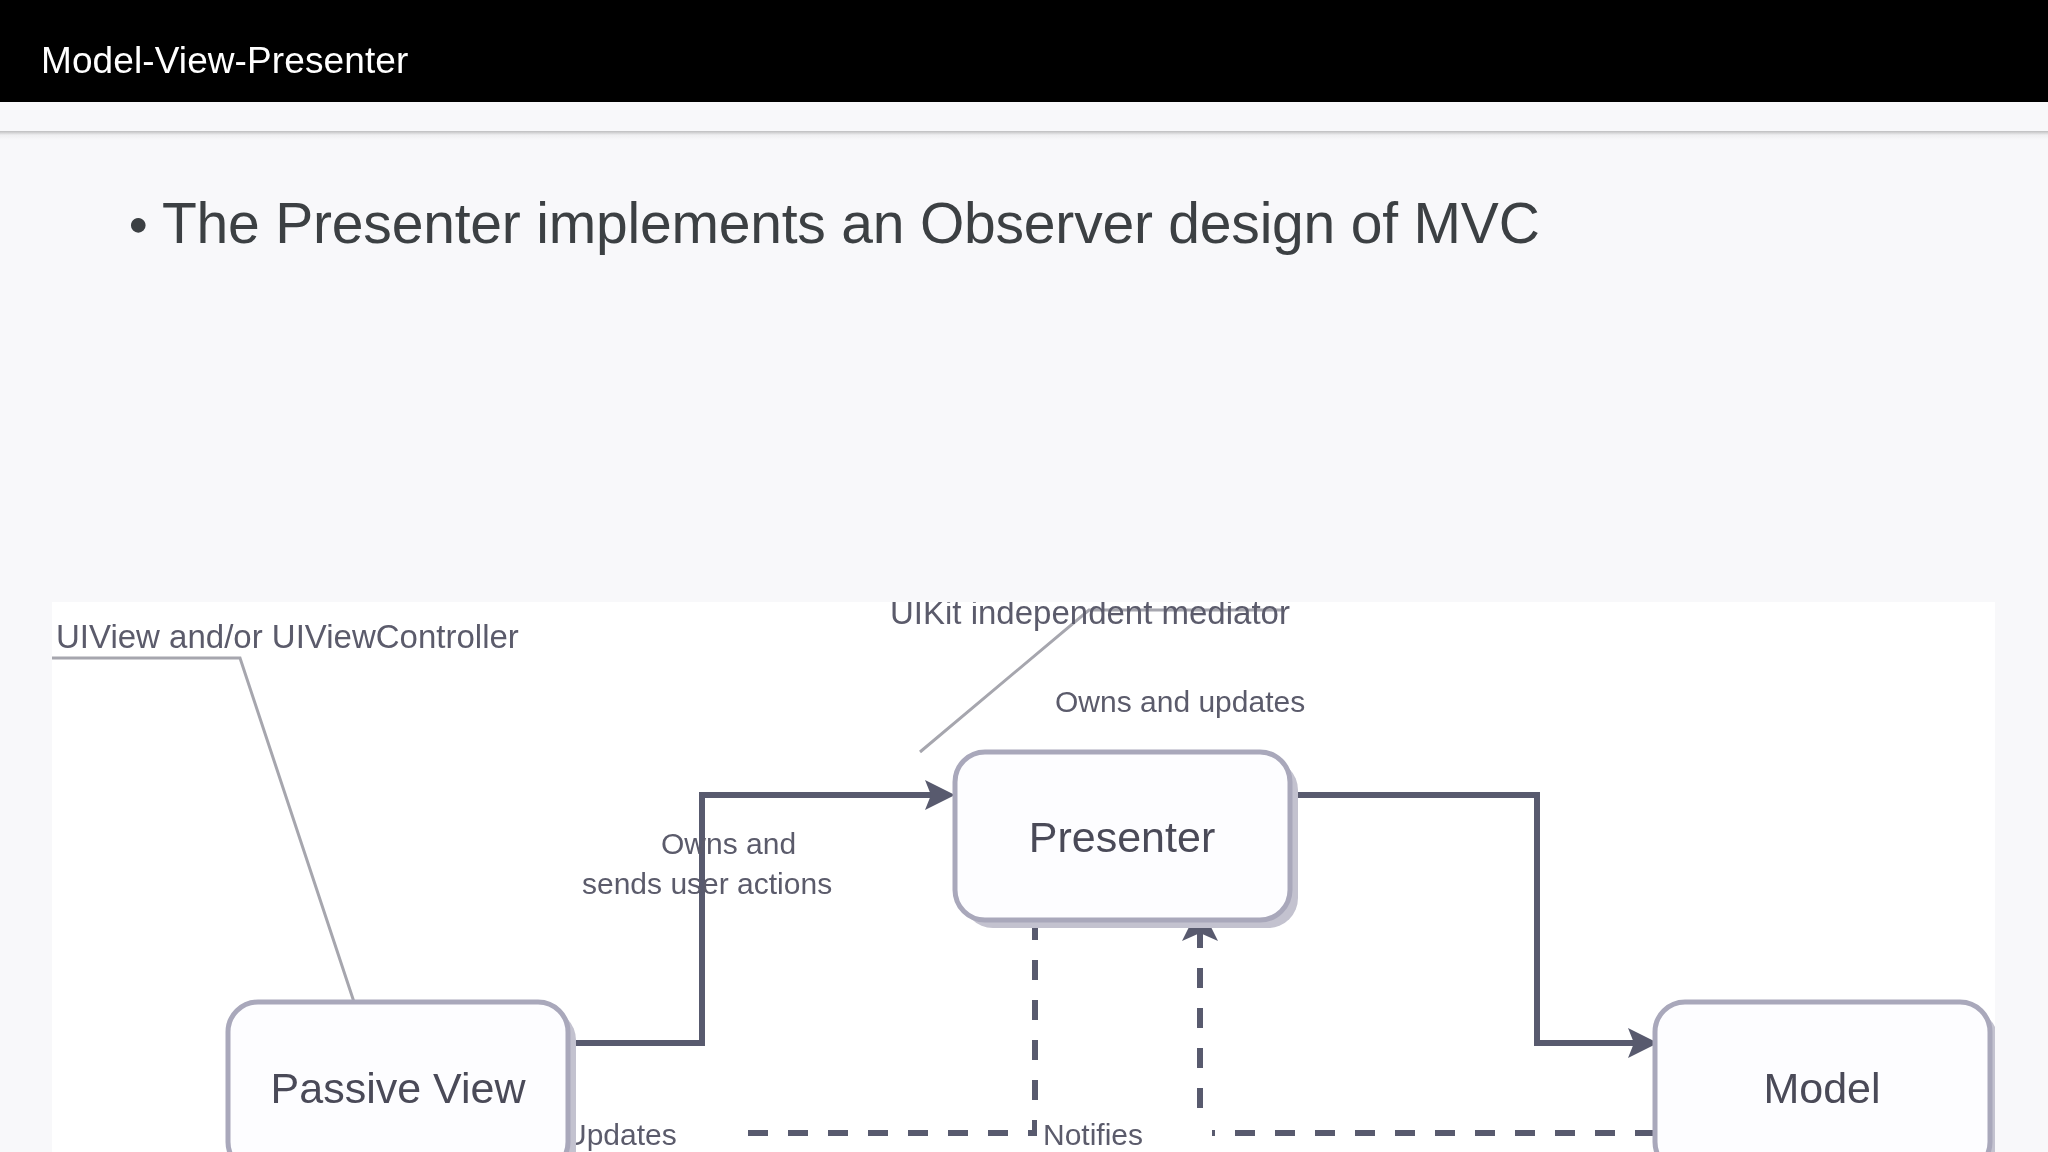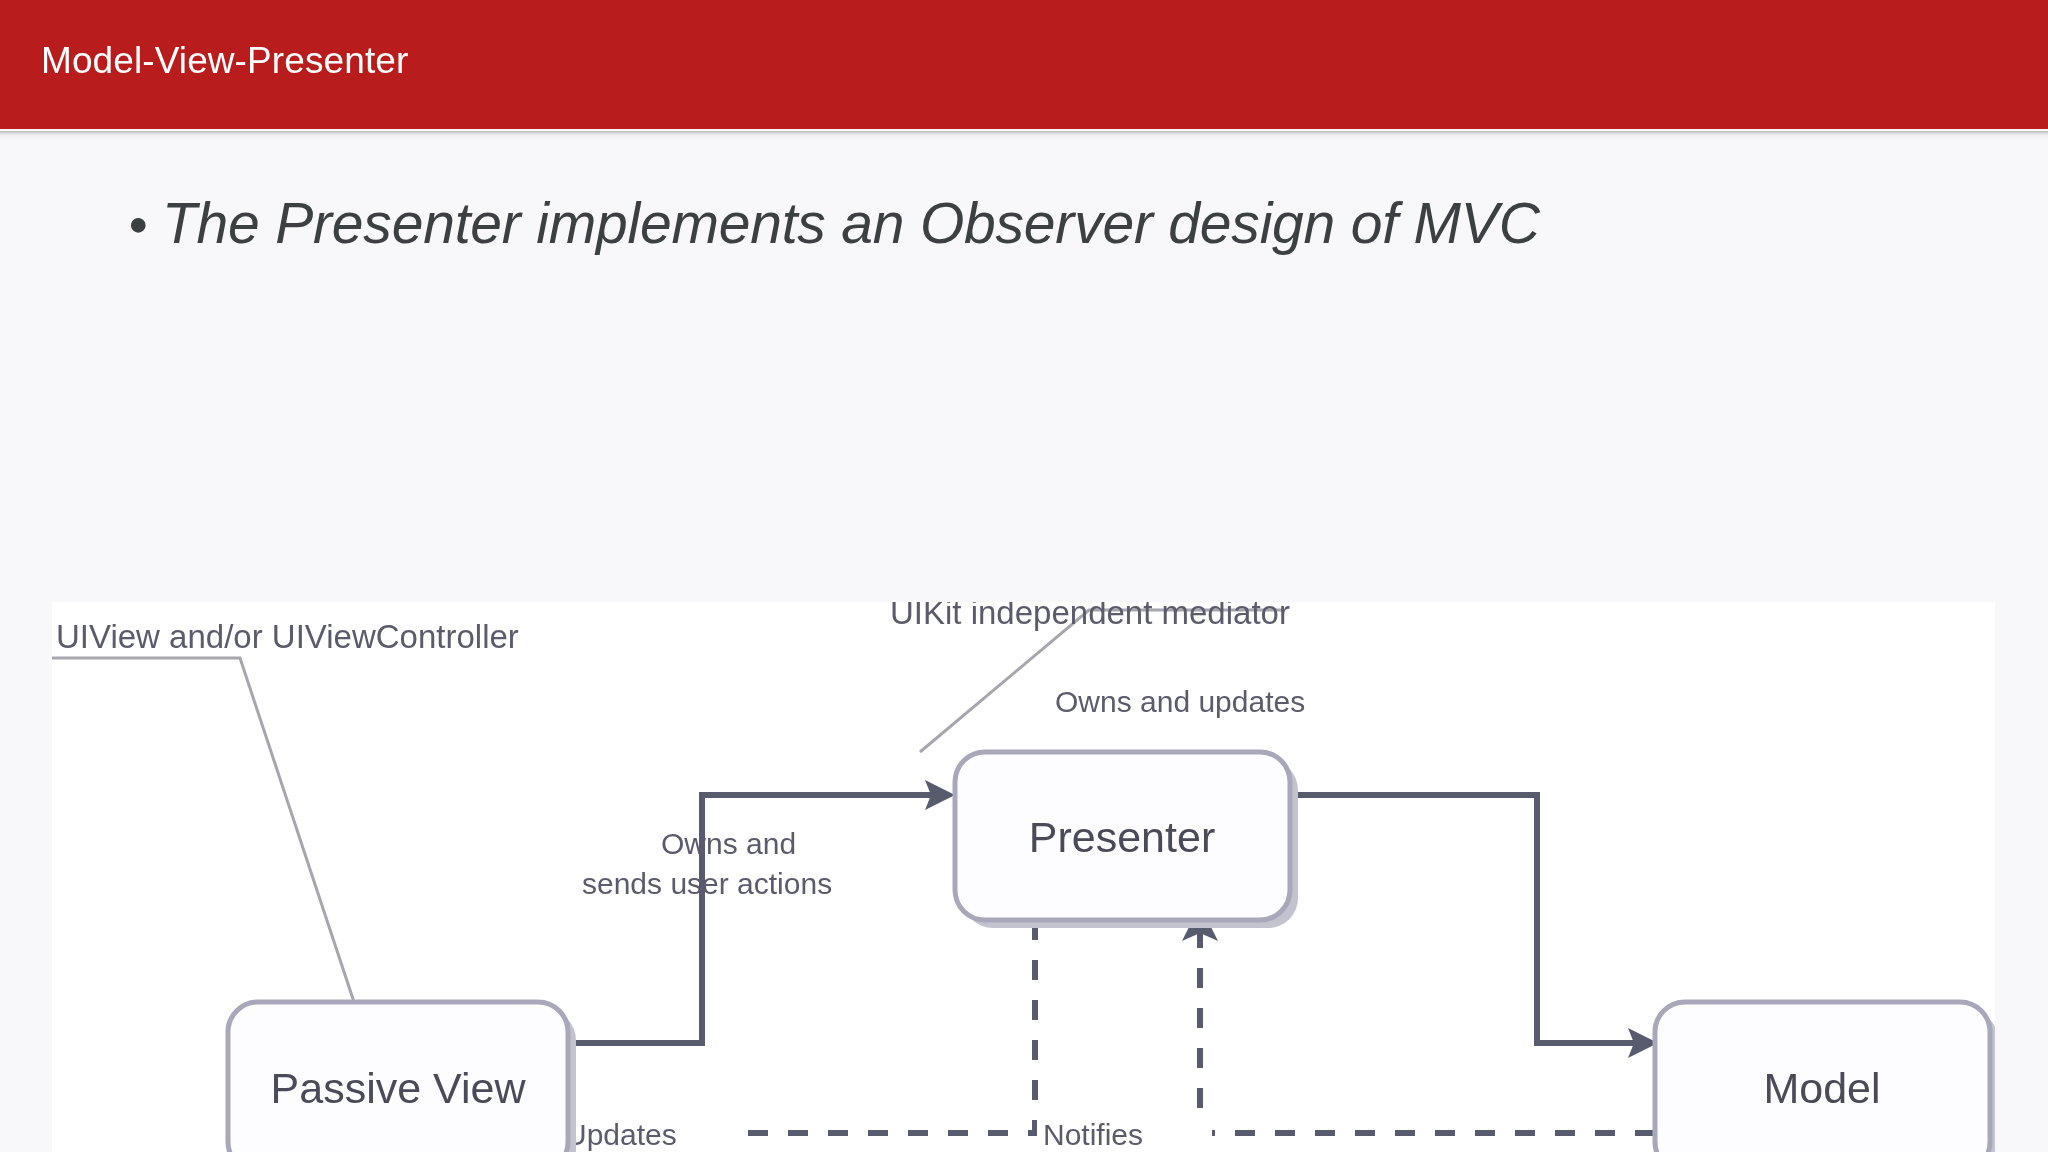--- a/index.html
+++ b/index.html
@@ -14,22 +14,22 @@
     overflow: hidden;
     position: relative;
   }
 
   
   #header-bar {
     position: absolute;
     left: 0;
     top: 0;
     width: 2048px;
-    height: 129px;
-    background: #b91c1c;
+    height: 102px;
+    background: #000000;
     box-sizing: border-box;
   }
   #slide-title {
     position: absolute;
     left: 41px;
     top: 40px;
     font-size: 37px;
     color: #ffffff;
     font-weight: 400;
     letter-spacing: 0.1px;
@@ -71,21 +71,20 @@
     color: #3c4043;
     text-align: left;
   }
   .bullet-text {
     font-size: 57px;
     line-height: 96px;
     color: #3c4043;
     font-weight: 400;
     max-width: 1700px;
     letter-spacing: -0.2px;
-    font-style: italic;
   }
 
   
   #diagram-frame {
     position: absolute;
     left: 52px;
     top: 462px;
     width: 1943px;
     height: 594px;
     background: #ffffff;

